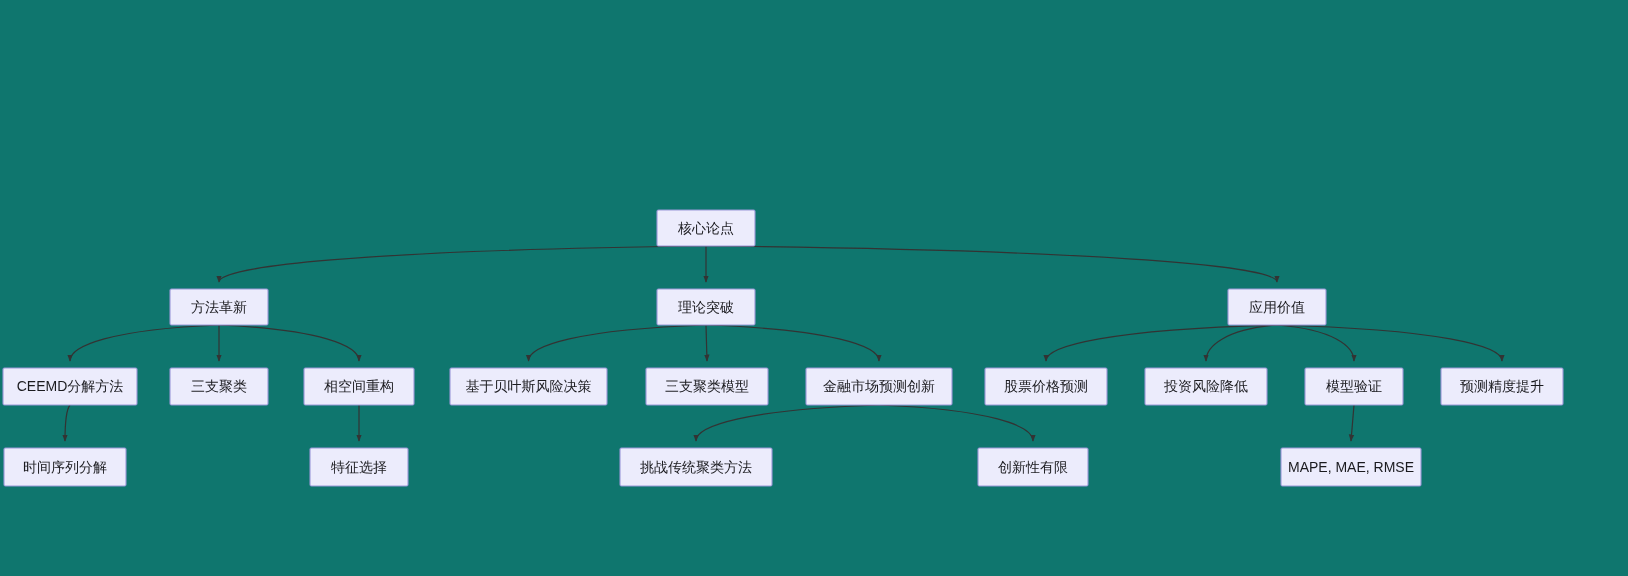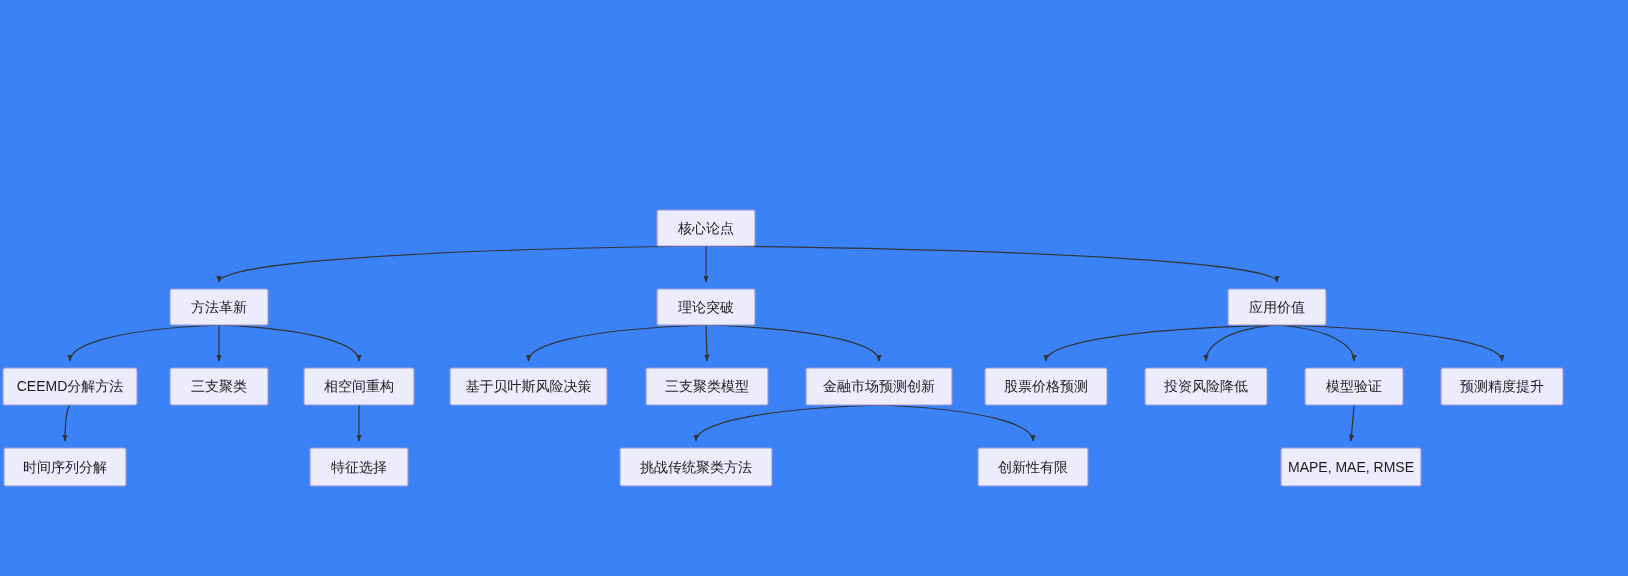--- a/index.html
+++ b/index.html
@@ -1,21 +1,21 @@
 <!DOCTYPE html>
 <html><head>
 <meta charset="utf-8">
 <style>
   html,body{margin:0;padding:0;background:#ffffff;}
   body{
     width:1628px;height:576px;
     font-family:"Liberation Sans","DejaVu Sans",sans-serif;
     overflow:hidden;
   }
-  #stage{position:relative;width:1628px;height:576px;background:#3b82f6;}
+  #stage{position:relative;width:1628px;height:576px;background:#0f766e;}
   svg#flow{position:absolute;left:0;top:0;width:1628px;height:576px;display:block;}
   .edge-path{fill:none;stroke:#333333;stroke-width:1.2;}
   .node-rect{fill:#ececfc;stroke:#9a97d8;stroke-width:1.1;}
   .node-label{
     font-family:"Liberation Sans","DejaVu Sans",sans-serif;
     font-size:14px;fill:#1b1b1f;
     text-anchor:middle;dominant-baseline:middle;
     white-space:pre;
   }
 </style>

